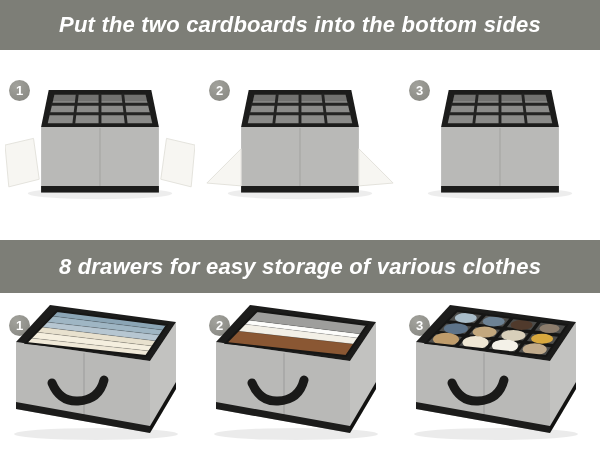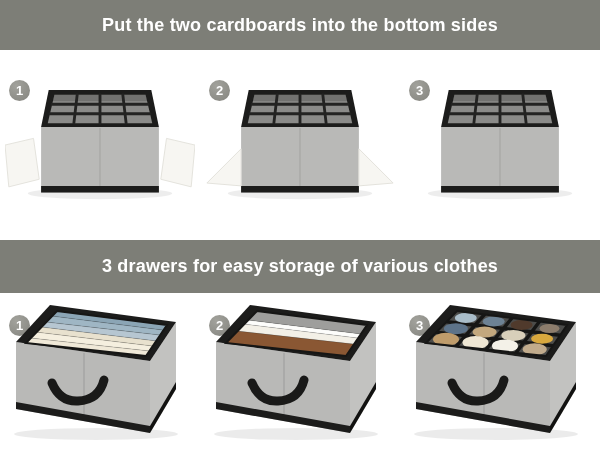--- a/index.html
+++ b/index.html
@@ -8,22 +8,22 @@
     position:relative;width:600px;height:450px;margin:0 auto;
     background:var(--page_bg,#fff);overflow:hidden;
   }
   .banner{
     width:600px;display:flex;align-items:center;justify-content:center;
     background:var(--banner_bg,#7d7e77);
   }
   .banner-top{height:50px;}
   .banner-mid{height:53px;}
   .banner-text{
-    color:var(--banner_text,#fff);font-size:18px;font-weight:700;
-    letter-spacing:.2px;white-space:nowrap;
+    color:var(--banner_text,#fff);font-size:22px;font-weight:700;
+    letter-spacing:.2px;white-space:nowrap;font-style:italic;
   }
   .steps-row{display:flex;width:600px;}
   .row-1{height:190px;}
   .row-2{height:157px;}
   .step{position:relative;width:200px;height:100%;}
   .badge{
     position:absolute;width:21px;height:21px;border-radius:50%;
     background:radial-gradient(circle at 35% 28%, var(--badge_highlight,#a2a29c), var(--badge_bg,#8c8c86) 75%);
     color:var(--badge_text,#fff);font-size:13px;font-weight:700;line-height:21px;
     text-align:center;user-select:none;
@@ -118,21 +118,21 @@
           </g>
           <polygon points="38,45 162,45 162,114 38,114" style="fill:var(--box_front)"></polygon>
           <line x1="100" y1="46" x2="100" y2="107" stroke="#a9a9a7" stroke-width="1.5"></line>
           <polygon points="38,107 162,107 162,114 38,114" style="fill:var(--box_trim)"></polygon>
         </g>
       </svg>
     </div>
   </div>
 
   <div class="banner banner-mid">
-    <span class="banner-text">3 drawers for easy storage of various clothes</span>
+    <span class="banner-text">8 drawers for easy storage of various clothes</span>
   </div>
 
   <div class="steps-row row-2">
 
     <div class="step">
       <div class="badge">1</div>
       <svg class="art" width="200" height="150" viewBox="0 0 200 150">
         <ellipse cx="96" cy="137" rx="82" ry="6" fill="rgba(0,0,0,0.08)"></ellipse>
         <polygon points="150,64 176,25 176,92 150,136" style="fill:var(--box_side)"></polygon>
         <polygon points="16,45 150,64 150,136 16,112" style="fill:var(--box_front)"></polygon>

